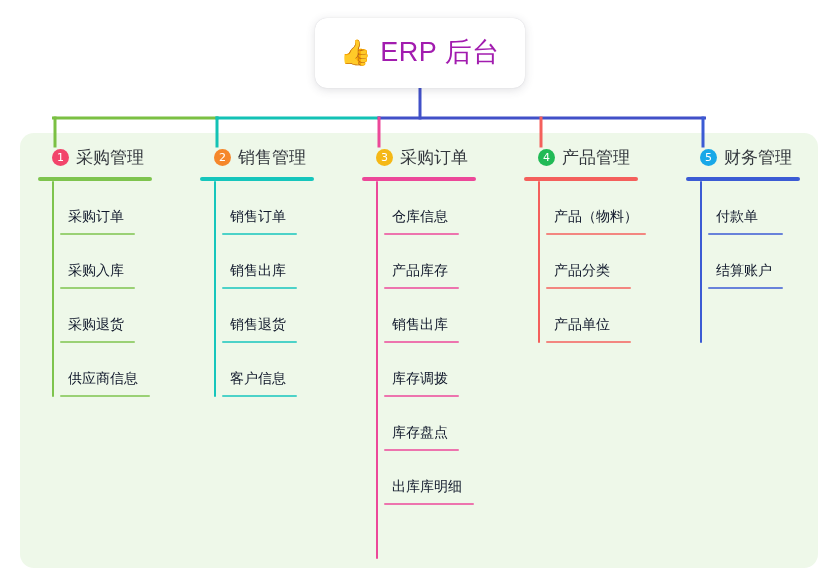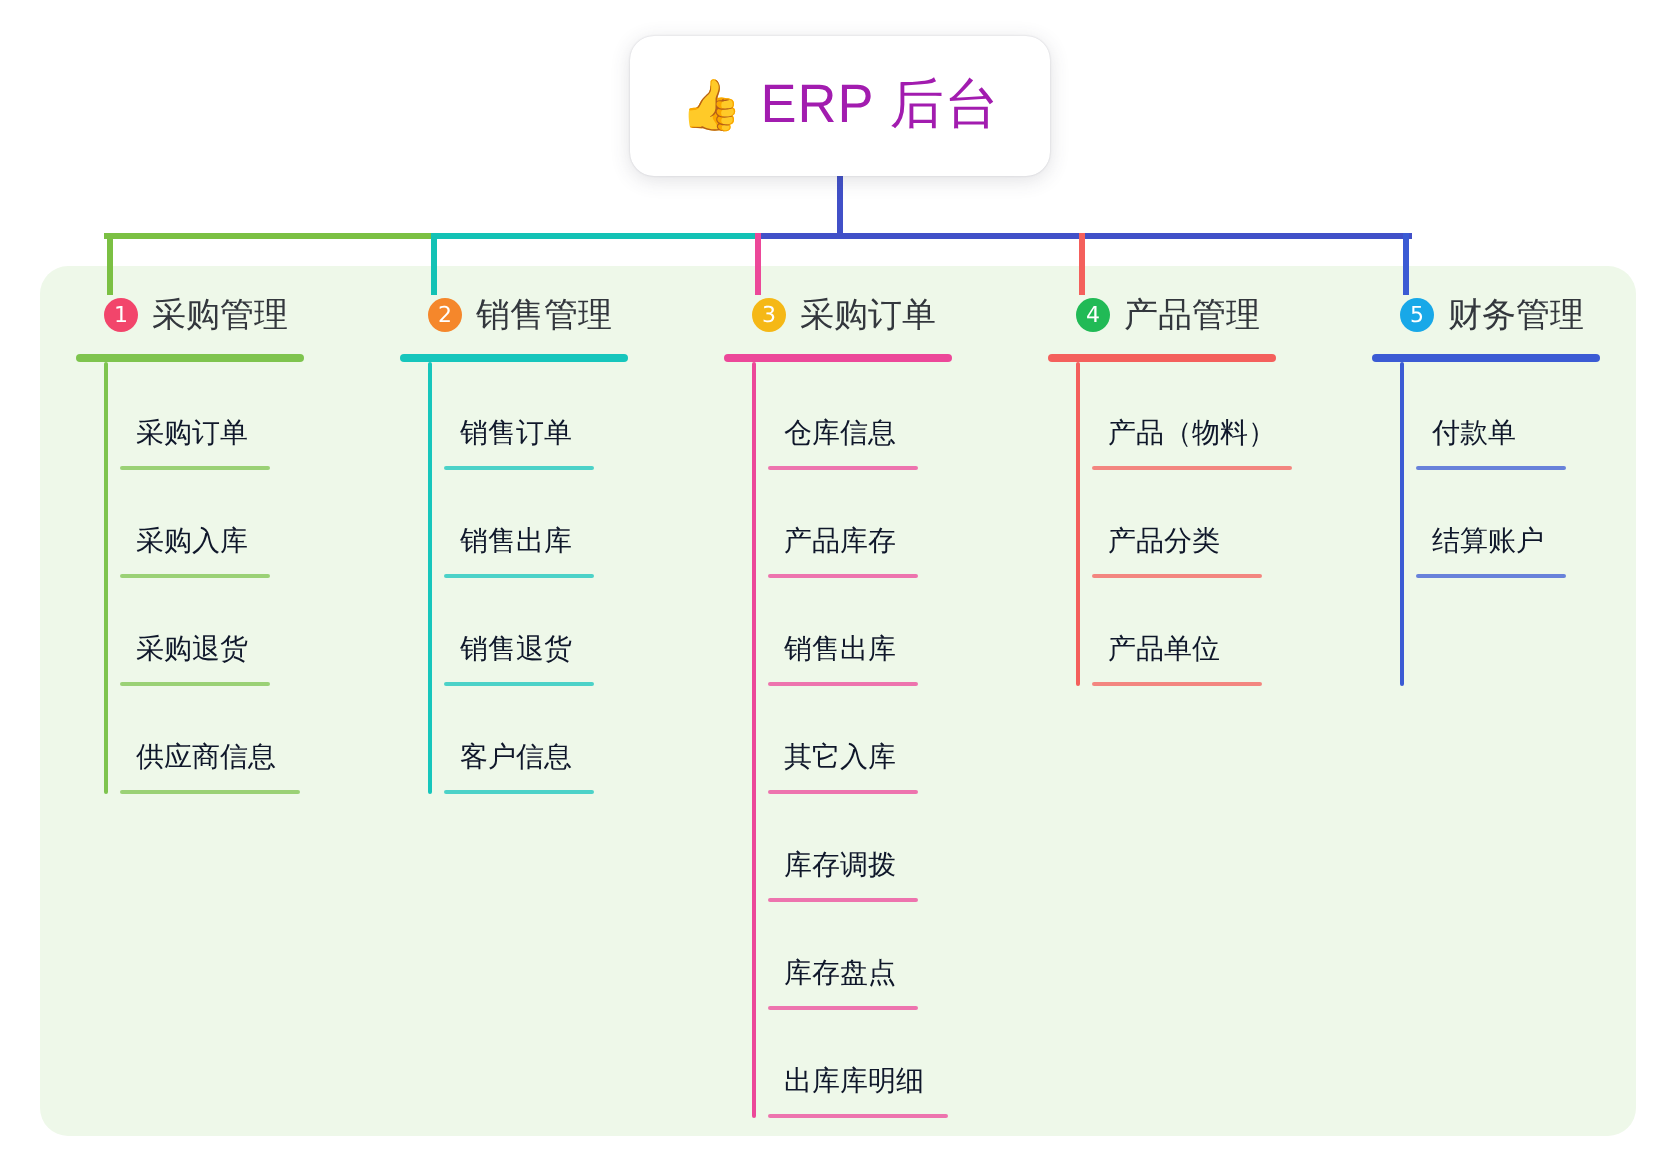--- a/index.html
+++ b/index.html
@@ -239,24 +239,20 @@
           </div>
           <div class="item">
             <span class="item-label">产品库存</span>
             <div class="item-rule" style="width: 75px; background: rgb(236, 72, 153); opacity: 0.75;"></div>
           </div>
           <div class="item">
             <span class="item-label">销售出库</span>
             <div class="item-rule" style="width: 75px; background: rgb(236, 72, 153); opacity: 0.75;"></div>
           </div>
           <div class="item">
-            <span class="item-label">其它入库</span>
-            <div class="item-rule" style="width: 75px; background: rgb(236, 72, 153); opacity: 0.75;"></div>
-          </div>
-          <div class="item">
             <span class="item-label">库存调拨</span>
             <div class="item-rule" style="width: 75px; background: rgb(236, 72, 153); opacity: 0.75;"></div>
           </div>
           <div class="item">
             <span class="item-label">库存盘点</span>
             <div class="item-rule" style="width: 75px; background: rgb(236, 72, 153); opacity: 0.75;"></div>
           </div>
           <div class="item">
             <span class="item-label">出库库明细</span>
             <div class="item-rule" style="width: 90px; background: rgb(236, 72, 153); opacity: 0.75;"></div>

